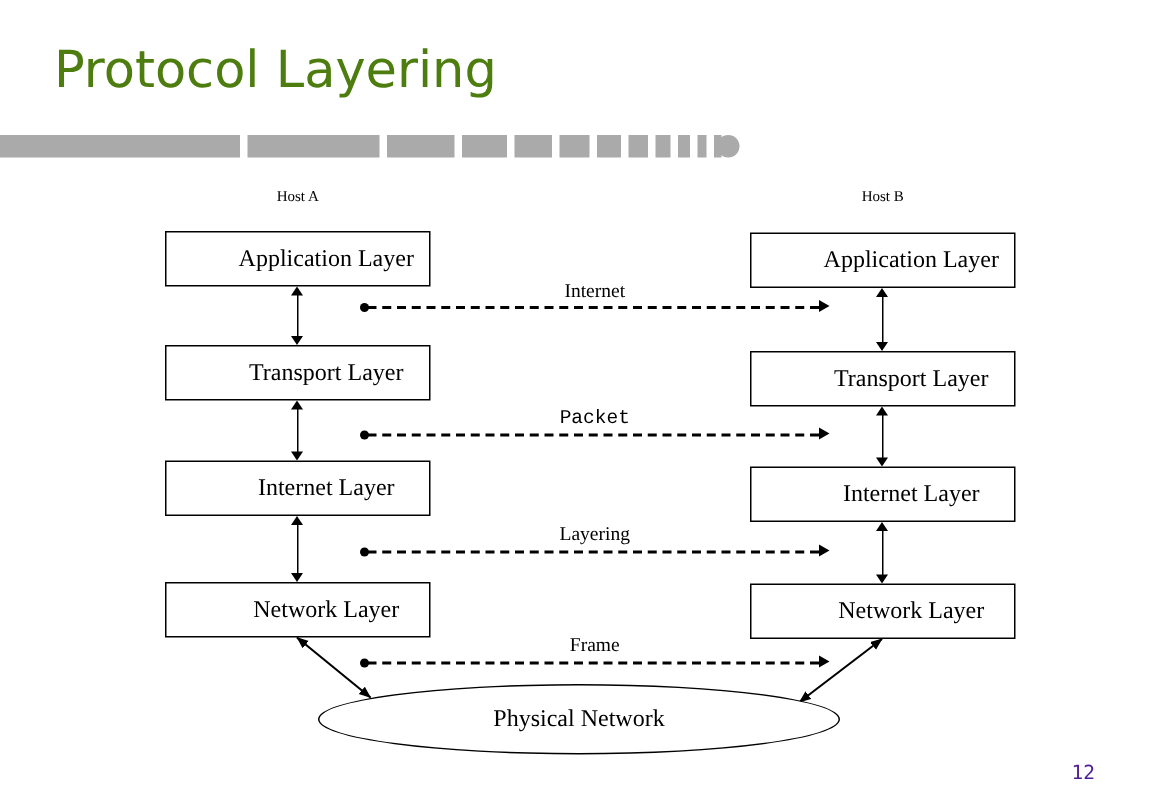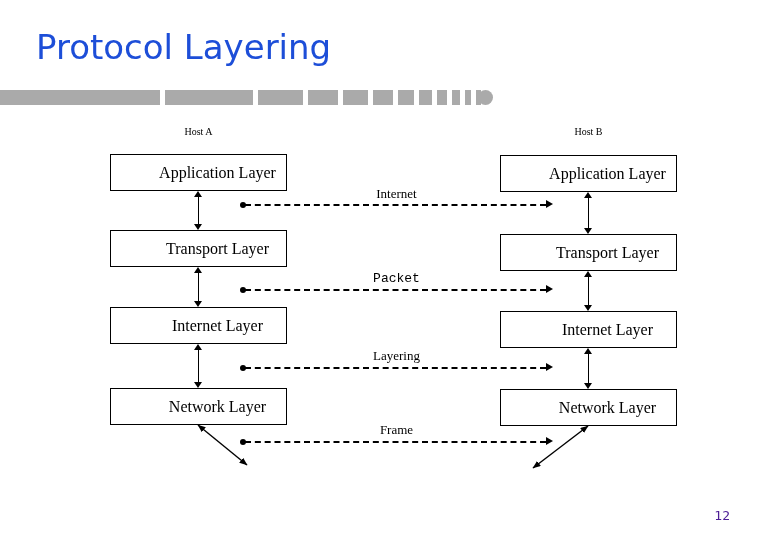--- a/index.html
+++ b/index.html
@@ -17,21 +17,21 @@
   }
 
   
   #slide-title {
     position: absolute;
     left: 36px;
     top: 27px;
     font-family: "DejaVu Sans", "Liberation Sans", sans-serif;
     font-size: 34px;
     font-weight: 400;
-    color: #1d4ed8;
+    color: #4d7c0f;
     letter-spacing: 0px;
     white-space: nowrap;
   }
 
   
   #deco-bar {
     position: absolute;
     left: 0px;
     top: 90px;
     height: 15px;
@@ -293,16 +293,19 @@
       <marker id="ah-start" markerWidth="9" markerHeight="9" refX="7.5" refY="3.2" orient="auto-start-reverse" markerUnits="userSpaceOnUse">
         <path d="M0,0 L8,3.2 L0,6.4 z" fill="#000000"></path>
       </marker>
     </defs>
     <g id="diagonal-lines">
         <line x1="198" y1="425" x2="247" y2="465" stroke="#000000" stroke-width="1.4" marker-end="url(#ah)" marker-start="url(#ah-start)"></line>
         <line x1="588" y1="426" x2="533" y2="468" stroke="#000000" stroke-width="1.4" marker-end="url(#ah)" marker-start="url(#ah-start)"></line>
       </g>
   </svg>
 
+  <div id="physical-network" style="left: 212px; top: 456px; width: 348px; height: 47px;">
+    <span>Physical Network</span>
+  </div>
 
   <div id="page-number">12</div>
 
 </div>
 
 </body></html>

